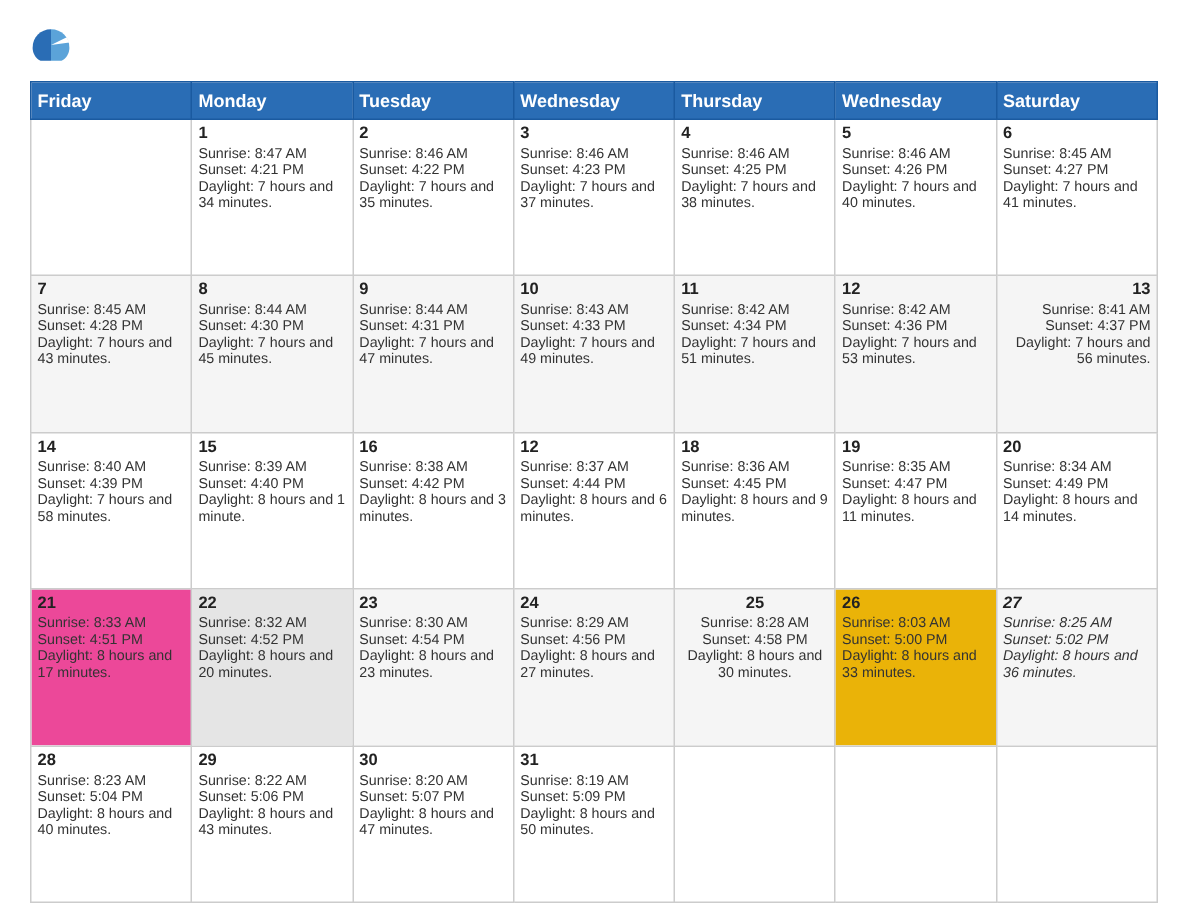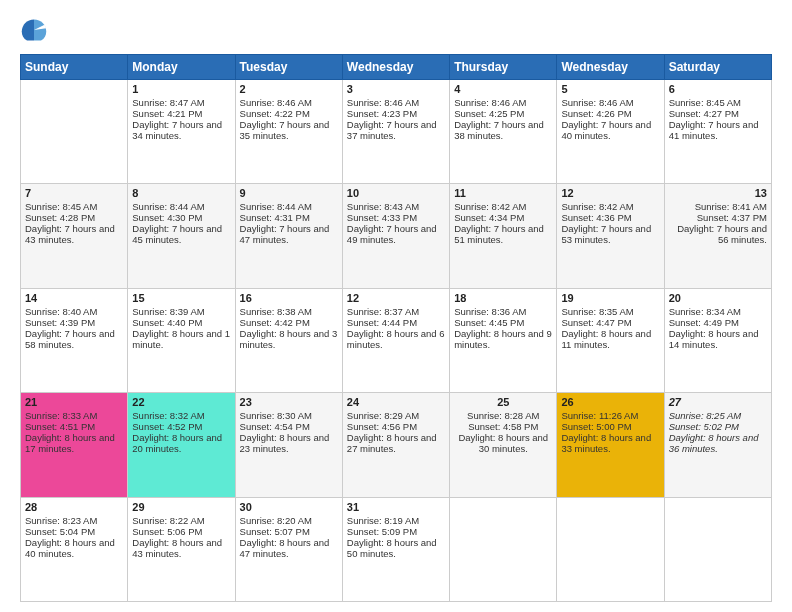--- a/index.html
+++ b/index.html
@@ -120,21 +120,21 @@
     </div>
     <div class="title-section">
       <div class="month-title"></div>
       <div class="location"></div>
     </div>
   </div>
 
   <table class="calendar">
     <thead>
       <tr>
-        <th>Sunday</th>
+        <th>Friday</th>
         <th>Monday</th>
         <th>Tuesday</th>
         <th>Wednesday</th>
         <th>Thursday</th>
         <th>Wednesday</th>
         <th>Saturday</th>
       </tr>
     </thead>
     <tbody id="calendar-body">
     <tr>
@@ -264,21 +264,21 @@
         <span>Daylight: 8 hours and 14 minutes.</span>
       </td>
         </tr>
         <tr>
           <td style="background: #ec4899;">
         <span class="day-num">21</span>
         <span>Sunrise: 8:33 AM</span><br>
         <span>Sunset: 4:51 PM</span><br>
         <span>Daylight: 8 hours and 17 minutes.</span>
       </td>
-          <td style="background: #5eead4;">
+          <td style="background: #e5e5e5;">
         <span class="day-num">22</span>
         <span>Sunrise: 8:32 AM</span><br>
         <span>Sunset: 4:52 PM</span><br>
         <span>Daylight: 8 hours and 20 minutes.</span>
       </td>
           <td style="background: rgb(245, 245, 245);">
         <span class="day-num">23</span>
         <span>Sunrise: 8:30 AM</span><br>
         <span>Sunset: 4:54 PM</span><br>
         <span>Daylight: 8 hours and 23 minutes.</span>
@@ -290,21 +290,21 @@
         <span>Daylight: 8 hours and 27 minutes.</span>
       </td>
           <td style="background: rgb(245, 245, 245); text-align: center;">
         <span class="day-num">25</span>
         <span>Sunrise: 8:28 AM</span><br>
         <span>Sunset: 4:58 PM</span><br>
         <span>Daylight: 8 hours and 30 minutes.</span>
       </td>
           <td style="background: #eab308;">
         <span class="day-num">26</span>
-        <span>Sunrise: 11:26 AM</span><br>
+        <span>Sunrise: 8:03 AM</span><br>
         <span>Sunset: 5:00 PM</span><br>
         <span>Daylight: 8 hours and 33 minutes.</span>
       </td>
           <td style="background: rgb(245, 245, 245); font-style: italic;">
         <span class="day-num">27</span>
         <span>Sunrise: 8:25 AM</span><br>
         <span>Sunset: 5:02 PM</span><br>
         <span>Daylight: 8 hours and 36 minutes.</span>
       </td>
         </tr>

